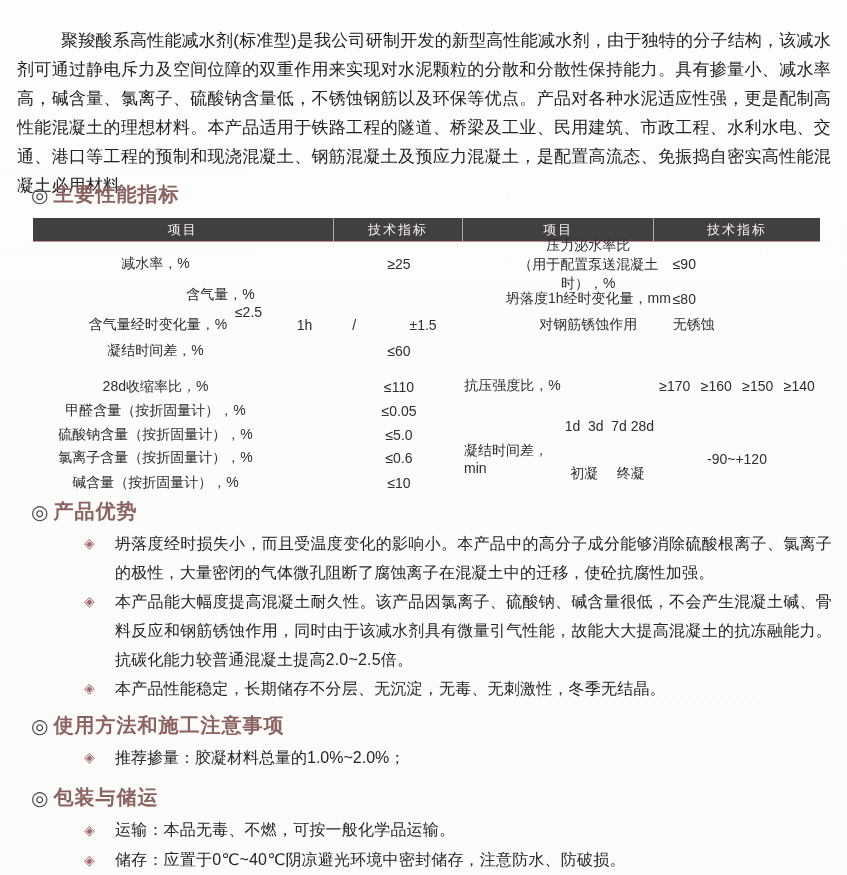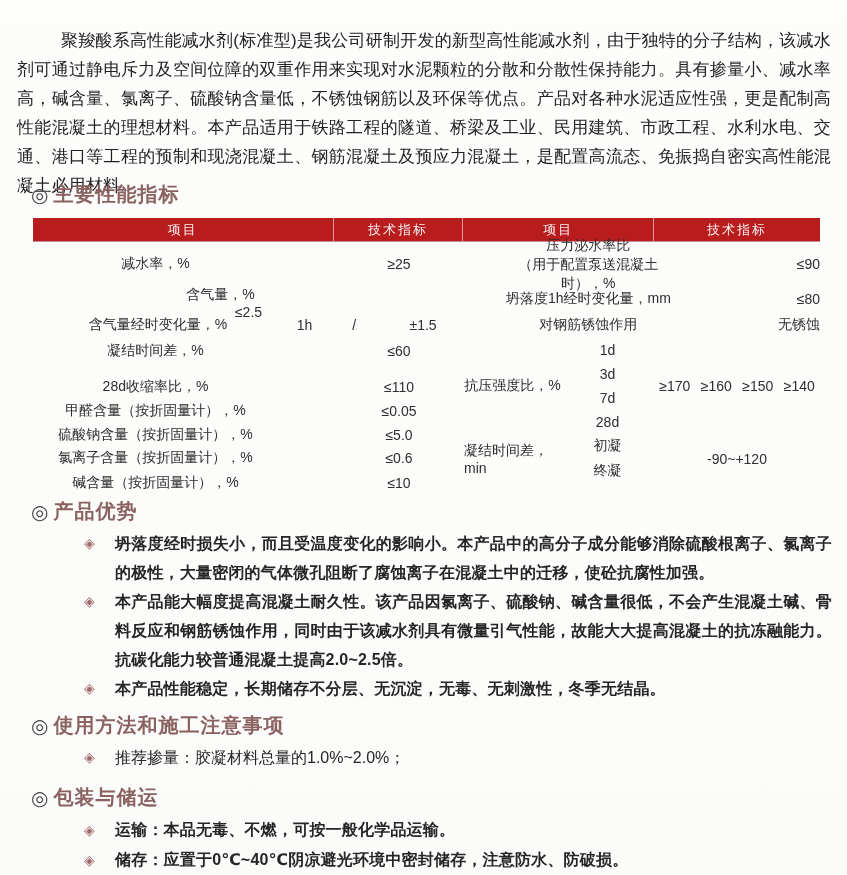--- a/index.html
+++ b/index.html
@@ -20,53 +20,53 @@
 
   
   .sec{
     left:31px;display:flex;align-items:center;gap:5px;
     font-size:20px;font-weight:bold;color:#8a6361;letter-spacing:1px;
   }
   .sec .mark{color:#474747;font-weight:bold;letter-spacing:0;}
 
   
   .tbl{top:218px;left:33px;width:787px;}
-  .thead{display:flex;height:23px;background:#b91c1c;color:#fbf0f2;
+  .thead{display:flex;height:23px;background:#404040;color:#fbf0f2;
          font-size:13px;letter-spacing:2px;border-bottom:1px solid #c78b96;}
   .th{display:flex;align-items:center;justify-content:center;
       border-right:1px solid rgba(255,255,255,.55);box-sizing:border-box;}
   .th:last-child{border-right:none;}
   .w1{width:38.2%}.w2{width:16.5%}.w3{width:24.2%}.w4{width:21.1%}
 
   .tbody{display:flex;font-size:14px;color:#2e2e2e;}
   .lbody{width:54.77%;}
   .rbody{width:45.23%;}
   .lrow,.rrow{display:flex;align-items:center;}
   .lab{width:69.84%;text-align:center;padding-right:56px;box-sizing:border-box;}
   .val{width:30.16%;text-align:center;}
   .c3a{width:58%;text-align:center;}
   .c3b{width:10%;text-align:center;}
   .c3c{width:13%;text-align:center;}
   .c3d{width:19%;text-align:center;}
 
   .rlab{width:53.37%;text-align:center;margin-left:40px;}
-  .rval{width:46.63%;text-align:right;}
+  .rval{width:46.63%;text-align:left;}
   .two{line-height:19px;}
   .grp{display:flex;}
   .glab{width:27.25%;display:flex;align-items:center;justify-content:center;}
-  .gsub{width:26.12%;display:flex;flex-direction:column;}
+  .gsub{width:26.12%;display:flex;flex-direction:row;align-items:flex-end;}
   .gsub > div{flex:1;display:flex;align-items:center;justify-content:center;}
   .gval{width:46.63%;display:flex;}
   .gval > div{flex:1;display:flex;align-items:center;justify-content:center;}
 
   
   .blist{left:84px;width:748px;font-size:16px;line-height:29px;}
   .bitem{display:flex;margin:0;}
   .dia{width:31px;flex-shrink:0;color:#a0696a;font-size:14px;}
-  .btext{flex:1;letter-spacing:.2px;text-align:justify;font-weight:bold;}
+  .btext{flex:1;letter-spacing:.2px;text-align:justify;}
   .pack{line-height:30px;}
   .usageline{flex:1;display:flex;}
   .part2{margin-left:auto;}
 </style>
 </head>
 <body>
 
 <div>
 
   <p class="abs intro">聚羧酸系高性能减水剂(标准型)是我公司研制开发的新型高性能减水剂，由于独特的分子结构，该减水剂可通过静电斥力及空间位障的双重作用来实现对水泥颗粒的分散和分散性保持能力。具有掺量小、减水率高，碱含量、氯离子、硫酸钠含量低，不锈蚀钢筋以及环保等优点。产品对各种水泥适应性强，更是配制高性能混凝土的理想材料。本产品适用于铁路工程的隧道、桥梁及工业、民用建筑、市政工程、水利水电、交通、港口等工程的预制和现浇混凝土、钢筋混凝土及预应力混凝土，是配置高流态、免振捣自密实高性能混凝土必用材料。</p>

